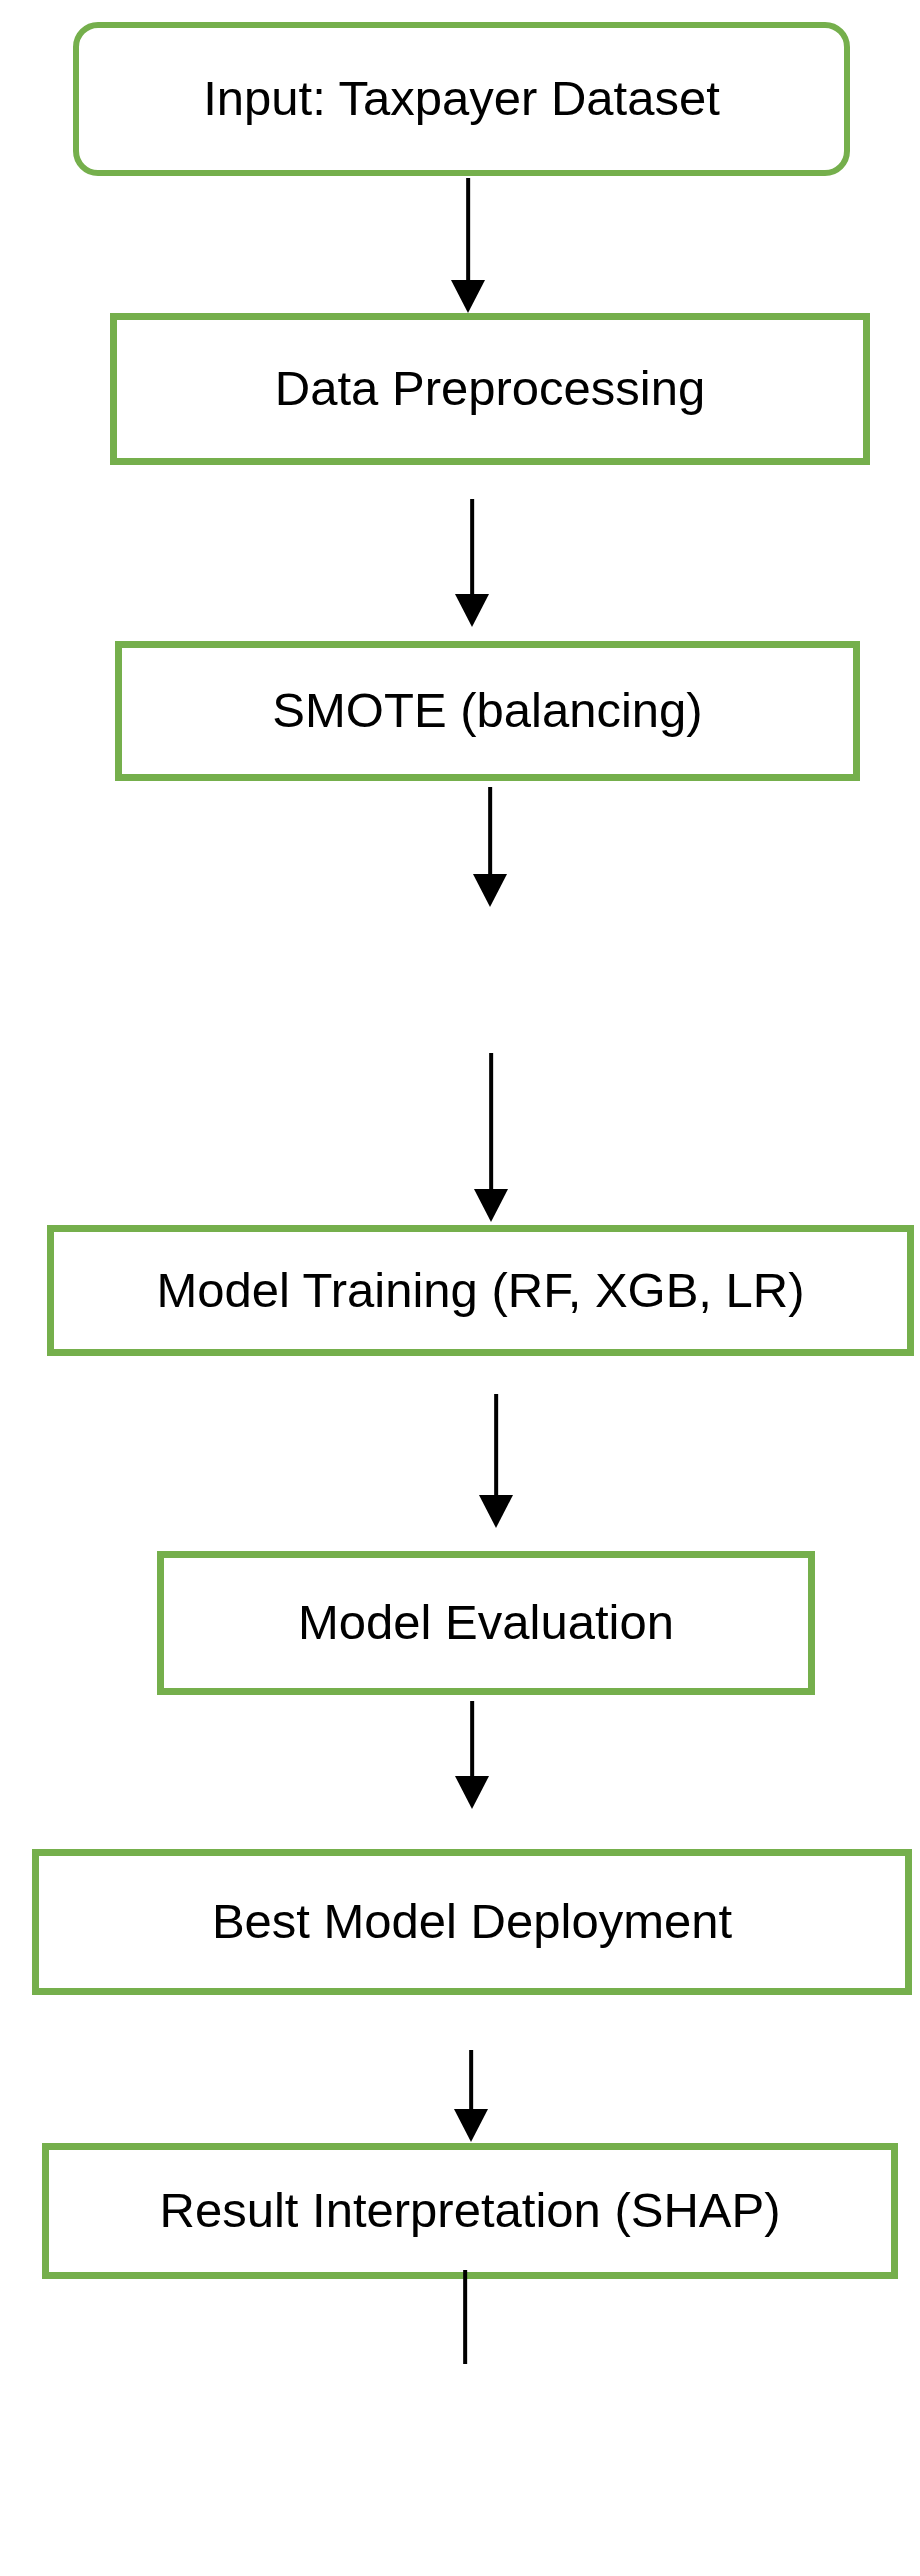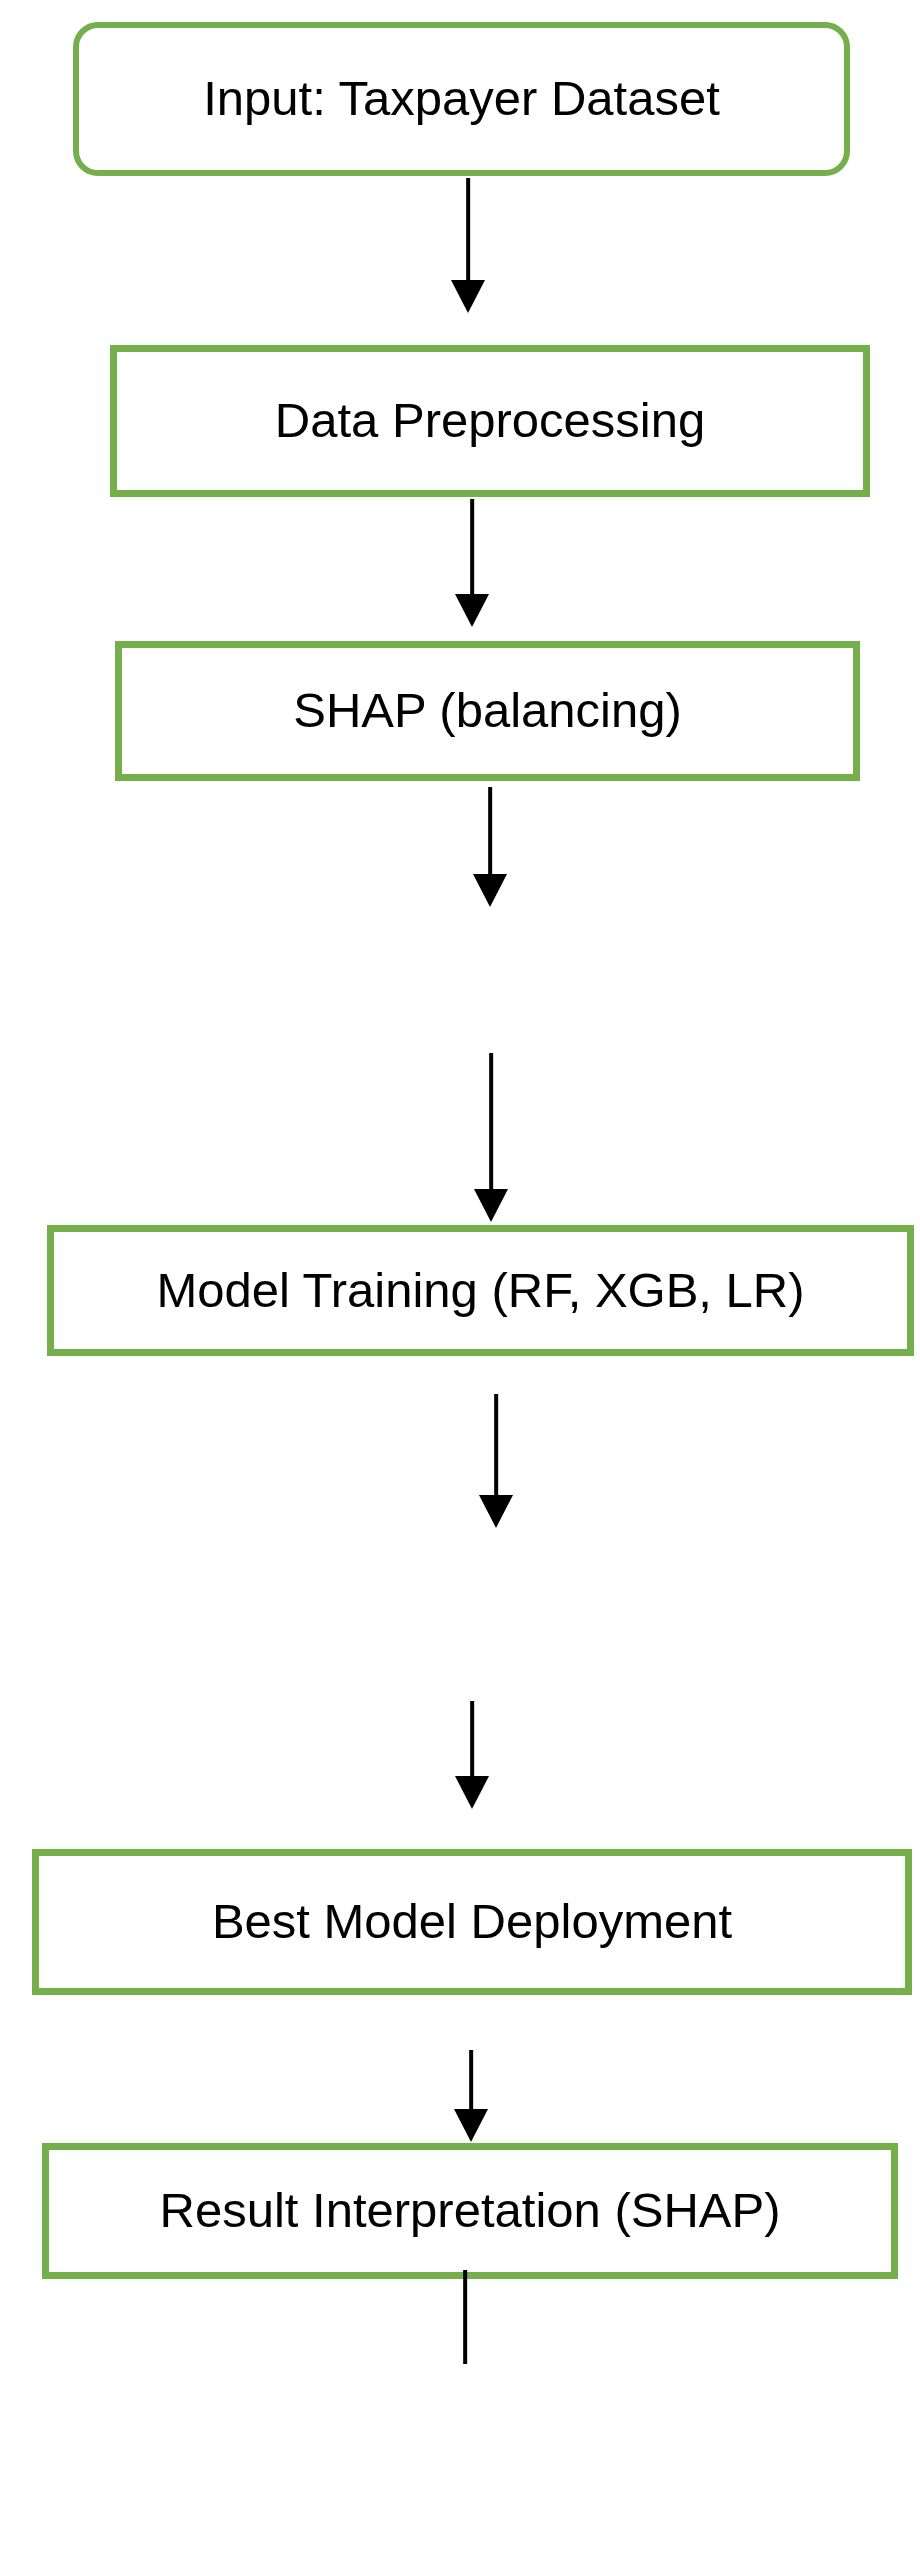--- a/index.html
+++ b/index.html
@@ -33,21 +33,21 @@
   .node .label {
     font-size: 49px;
     line-height: 1.05;
     color: var(--text);
     white-space: nowrap;
   }
   .node.rounded { border-radius: 25px; border-width: 6.7px; }
 
   
   .n1 { left:  73px; top:   22px; width: 777px; height: 154px; }
-  .n2 { left: 110px; top:  313px; width: 760px; height: 152px; margin-top: 32px; }
+  .n2 { left: 110px; top:  313px; width: 760px; height: 152px; }
   .n3 { left: 115px; top:  641px; width: 745px; height: 140px; }
   .n4 { left: 92px; top: 909px; width: 755px; height: 128px; }
   .n5 { left:  35px; top: 1225px; width: 867px; height: 131px; margin-left: 12px; }
   .n6 { left: 157px; top: 1551px; width:  658px; height: 144px; }
   .n7 { left:  32px; top: 1849px; width: 880px; height: 146px; }
   .n8 { left:  42px; top: 2143px; width: 856px; height: 136px; }
   .n9 { left:  69px; top: 2419px; width: 801px; height: 126px; border-width: 6.7px; }
 
   .arrow {
     position: absolute;
@@ -102,21 +102,21 @@
   <div class="node n2">
     <span class="label">Data Preprocessing</span>
   </div>
 
   <div class="arrow a2">
     <div class="shaft"></div>
     <div class="head"></div>
   </div>
 
   <div class="node n3">
-    <span class="label">SHAP (balancing)</span>
+    <span class="label">SMOTE (balancing)</span>
   </div>
 
   <div class="arrow a3">
     <div class="shaft"></div>
     <div class="head"></div>
   </div>
 
 
   <div class="arrow a4">
     <div class="shaft"></div>
@@ -125,20 +125,23 @@
 
   <div class="node n5">
     <span class="label">Model Training (RF, XGB, LR)</span>
   </div>
 
   <div class="arrow a5">
     <div class="shaft"></div>
     <div class="head"></div>
   </div>
 
+  <div class="node n6">
+    <span class="label">Model Evaluation</span>
+  </div>
 
   <div class="arrow a6">
     <div class="shaft"></div>
     <div class="head"></div>
   </div>
 
   <div class="node n7">
     <span class="label">Best Model Deployment</span>
   </div>
 

